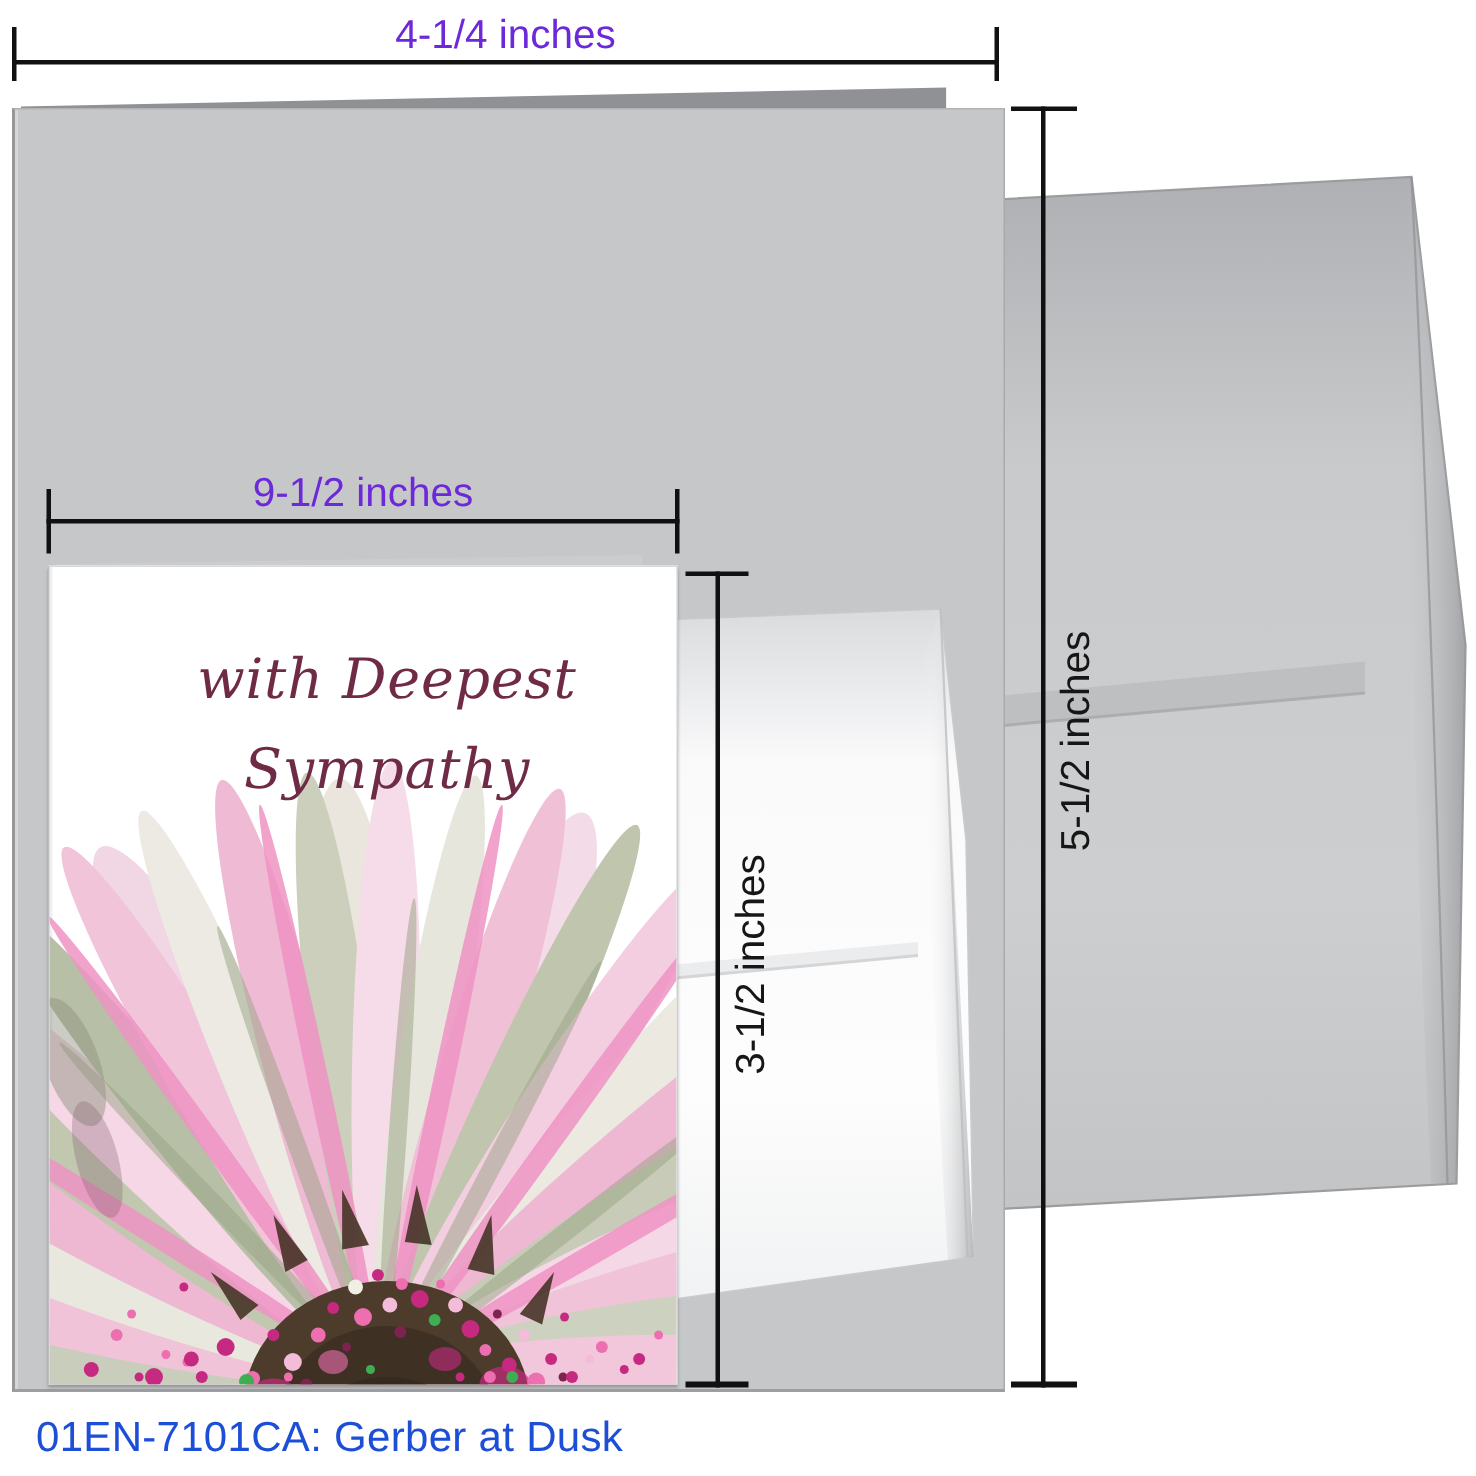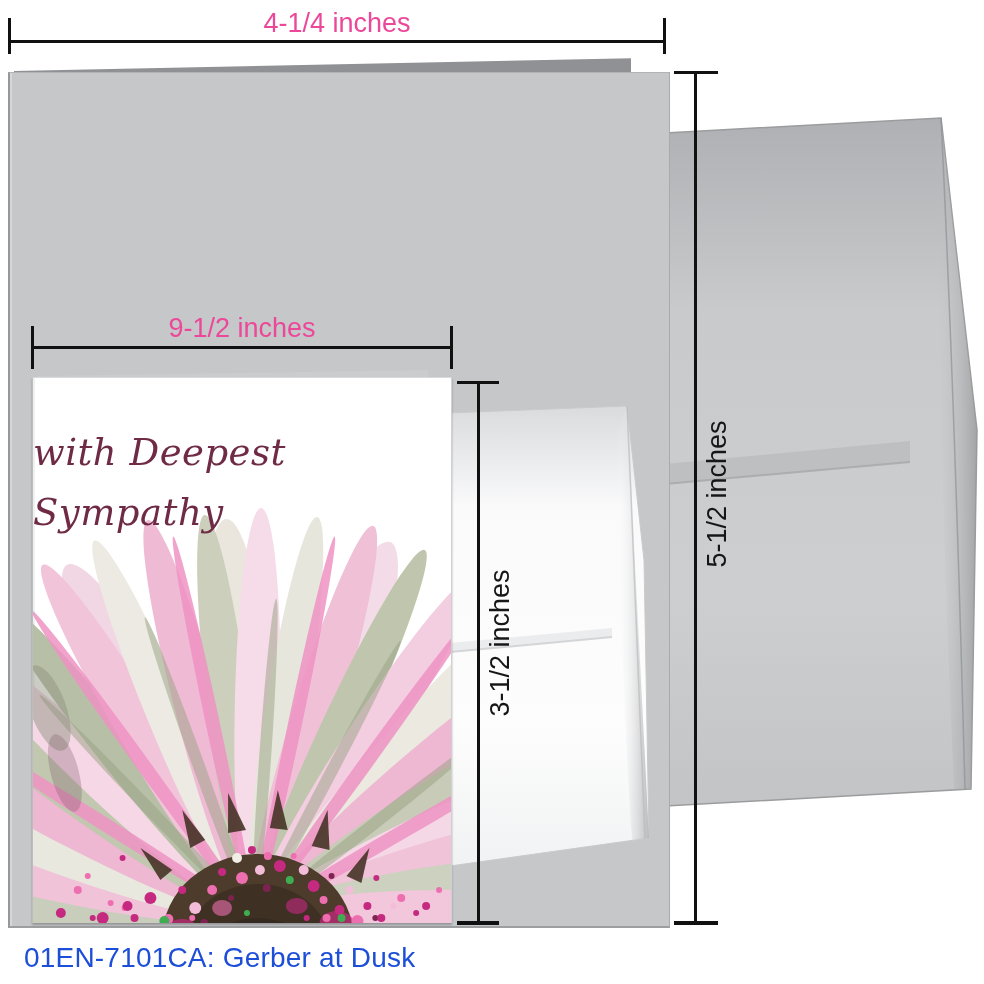--- a/index.html
+++ b/index.html
@@ -20,28 +20,28 @@
   .env-white{position:absolute;left:445px;top:398px;}
 
   
   .small-card-sliver{position:absolute;left:38px;top:370px;width:390px;height:8px;
             background:#cbccce;clip-path:polygon(0 75%,100% 0,100% 100%,0 100%);}
   .small-card{position:absolute;left:32px;top:377px;width:418px;height:545px;
             background:#ffffff;overflow:hidden;
             border-left:1px solid #bcbdbf;border-right:1px solid #cfd0d2;
             border-top:1px solid #d8d9db;
             box-shadow:0 2px 2px rgba(90,90,95,.45), inset 2px 0 0 #f0f0f1;}
-  .card-message{position:absolute;left:0;top:45px;width:100%;text-align:left;
+  .card-message{position:absolute;left:0;top:45px;width:100%;text-align:center;
             font-family:"DejaVu Serif",serif;font-style:italic;font-weight:400;
-            font-size:37px;line-height:60px;color:#6f2b45;letter-spacing:0.5px;}
+            font-size:37px;line-height:60px;color:#6f2b45;letter-spacing:0.5px;padding-left:16px;}
   .flower{position:absolute;left:0;top:0;width:100%;height:100%;}
 
   
   .dim-line,.dim-tick{position:absolute;background:#111111;}
-  .dim-label{position:absolute;color:#ec4899;font-size:27px;line-height:30px;
+  .dim-label{position:absolute;color:#6d28d9;font-size:27px;line-height:30px;
              text-align:center;white-space:nowrap;}
   .dim-label-v{position:absolute;width:200px;height:30px;color:#161616;font-size:27px;
              line-height:30px;text-align:center;white-space:nowrap;
              transform:rotate(-90deg);}
 
   
   .l-top{left:8px;top:40px;width:658px;height:3px;}
   .t-top-l{left:8px;top:18px;width:3px;height:36px;}
   .t-top-r{left:663px;top:18px;width:3px;height:36px;}
   .lb-top{left:8px;top:8px;width:658px;}

